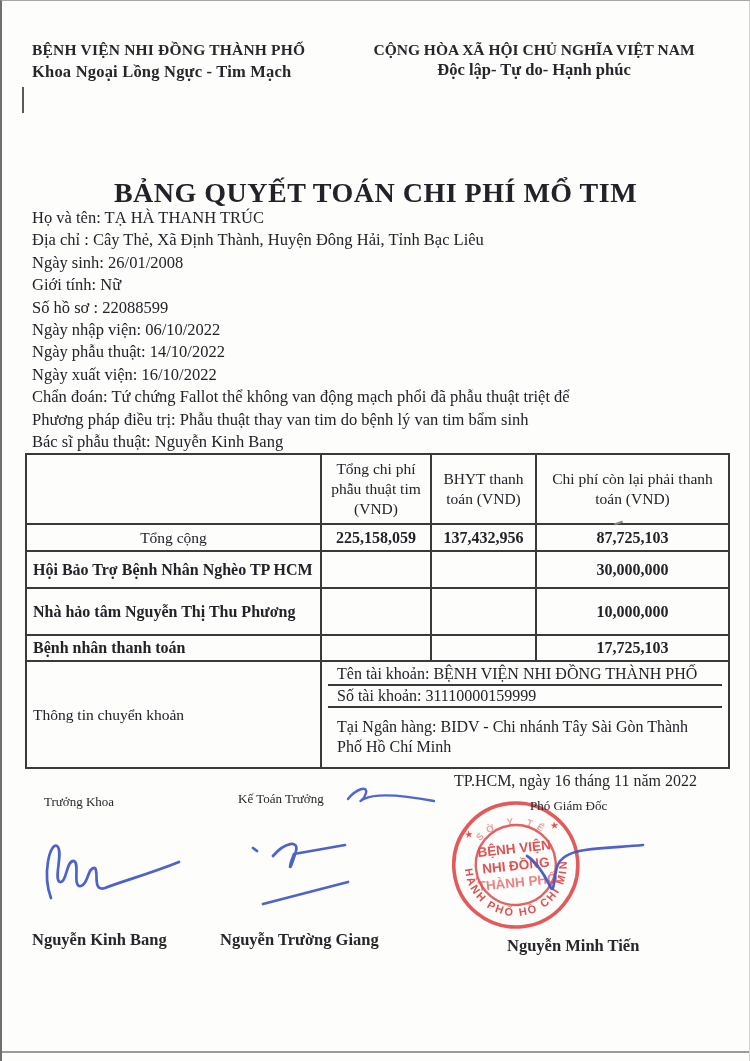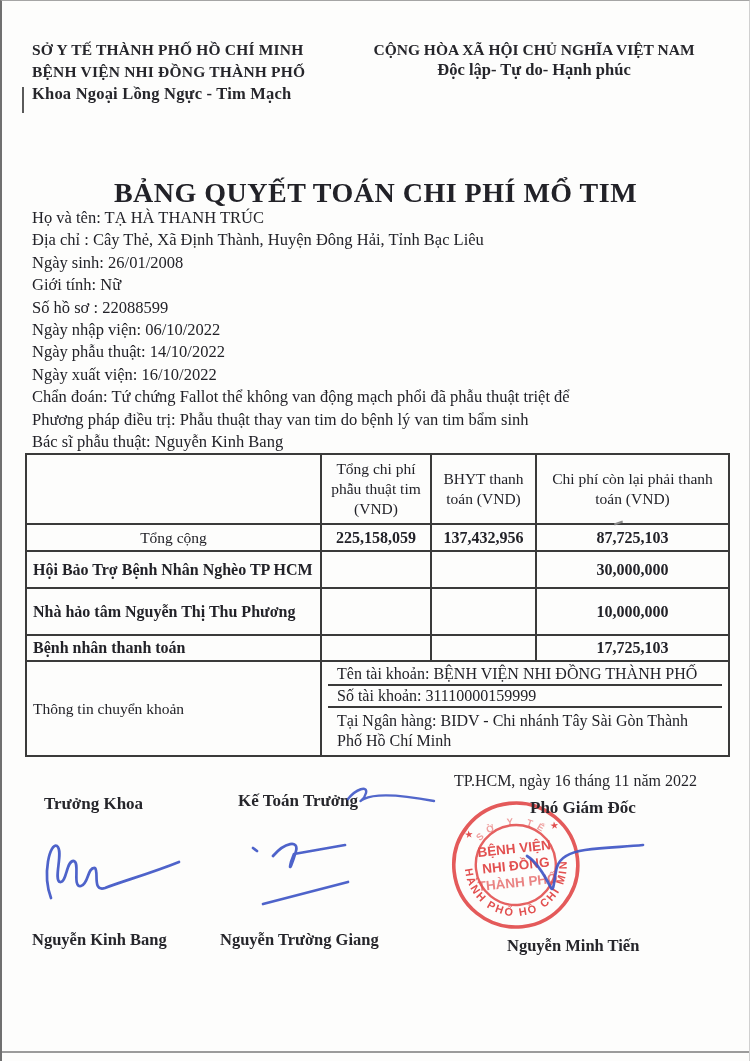--- a/index.html
+++ b/index.html
@@ -45,40 +45,39 @@
   table.cost td{border:2px solid var(--border);padding:1px 6px;vertical-align:middle;}
   td.hdr{text-align:center;line-height:1.3;padding:4px 8px;}
   td.center{text-align:center;}
   td.amt{text-align:center;font-weight:bold;font-size:16px;}
   td.row-label{font-weight:bold;font-size:16px;}
   td.transfer-label{vertical-align:top;padding-top:3px;}
   td.transfer-cell{padding:0;}
   .t-row{border-bottom:2px solid var(--border);padding:1px 9px;font-size:16px;line-height:20px;display:flex;align-items:center;}
   .t-row.r1{height:23px;}
   .t-row.r2{height:22px;}
-  .t-row.r3{height:46px;border-bottom:none;line-height:20px;}
+  .t-row.r3{height:58px;border-bottom:none;line-height:20px;}
   .pen-slash{display:inline-block;width:28px;height:2px;background:#777;transform:rotate(-14deg);margin-left:5px;margin-bottom:4px;}
   .pen-dot{position:absolute;left:612px;top:521px;width:9px;height:2px;background:#8a8a8a;transform:rotate(-20deg);}
 
   
   .date-line{position:absolute;left:452px;top:771px;font-size:16px;z-index:2;}
-  .sig-title{position:absolute;font-weight:bold;font-size:17px;z-index:2;}
+  .sig-title{position:absolute;font-weight:normal;font-size:13px;z-index:2;}
   .sig-name{position:absolute;font-weight:bold;font-size:16.5px;z-index:2;}
   .stamp-wrap{position:absolute;left:436px;top:786px;z-index:1;transform:rotate(-6deg);opacity:.93;}
   .sig-svg{position:absolute;z-index:3;}
 </style>
 </head>
 <body>
 
 <div class="page">
   <div class="edge-bottom"></div>
   <div class="edge-tick"></div>
 
   <div class="org">
-    <div class="l1">SỞ Y TẾ THÀNH PHỐ HỒ CHÍ MINH</div>
     <div class="l2">BỆNH VIỆN NHI ĐỒNG THÀNH PHỐ</div>
     <div class="l3">Khoa Ngoại Lồng Ngực - Tim Mạch</div>
   </div>
   <div class="national">
     <div class="l1">CỘNG HÒA XÃ HỘI CHỦ NGHĨA VIỆT NAM</div>
     <div class="l2">Độc lập- Tự do- Hạnh phúc</div>
   </div>
 
   <div class="doc-title">BẢNG QUYẾT TOÁN CHI PHÍ MỔ TIM</div>
 

